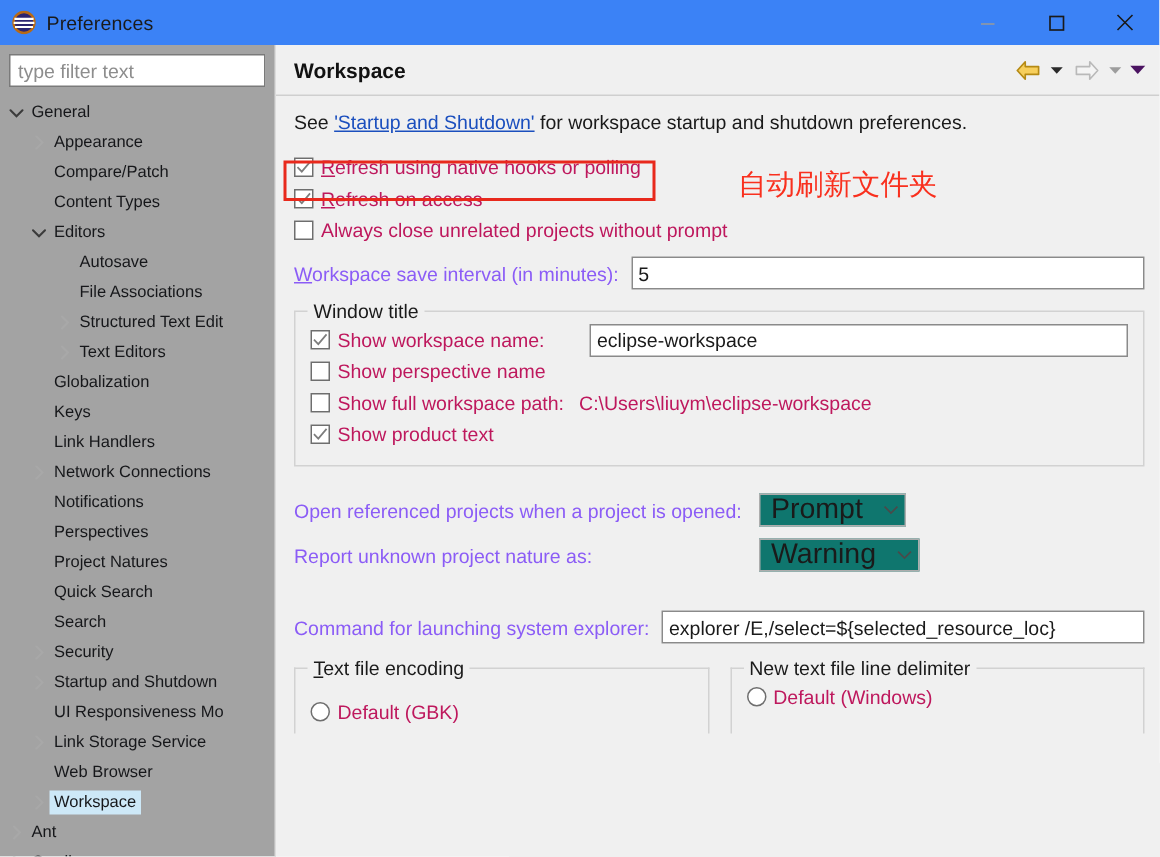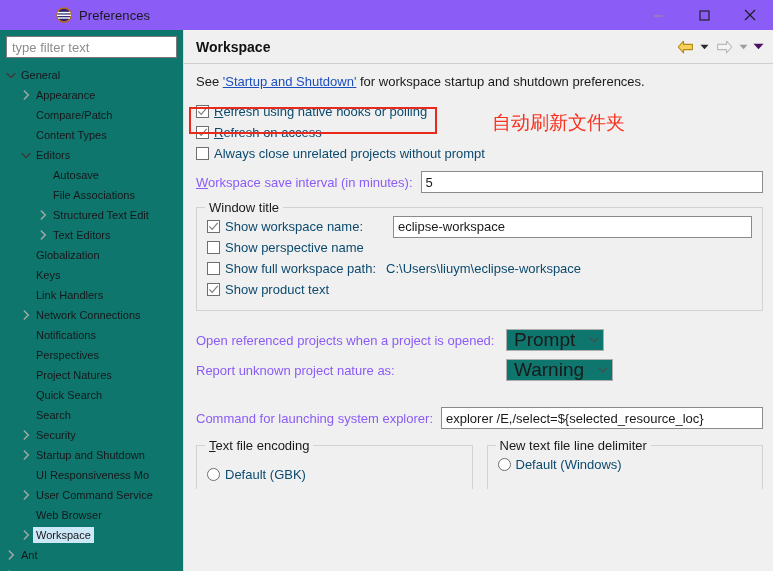--- a/index.html
+++ b/index.html
@@ -19,25 +19,24 @@
     height: 571px;
     background: #f0f0f0;
     display: flex;
     flex-direction: column;
   }
 
   
   .titlebar {
     height: 30px;
     flex: 0 0 30px;
-    background: #8b5cf6;
-    display: flex;
-    align-items: center;
-    position: relative;
-    padding-left: 48px;
+    background: #3b82f6;
+    display: flex;
+    align-items: center;
+    position: relative;
   }
   .title-left {
     display: flex;
     align-items: center;
     padding-left: 8px;
     gap: 7px;
   }
   .app-icon {
     width: 16px; height: 16px;
     position: relative;
@@ -67,21 +66,21 @@
     flex: 1 1 auto;
     display: flex;
     min-height: 0;
     background: #f0f0f0;
   }
 
   
   .left {
     width: 184px;
     flex: 0 0 184px;
-    background: #0f766e;
+    background: #a3a3a3;
     display: flex;
     flex-direction: column;
     padding: 4px 0 0 0;
     position: relative;
     border-right: 1px solid #dcdcdc;
   }
   .filter-wrap { padding: 2px 6px 6px 6px; }
   .filter-input {
     width: 100%;
     height: 22px;
@@ -203,21 +202,21 @@
     width: 13px; height: 13px;
     flex: 0 0 13px;
     border: 1px solid #6e6e6e;
     background: #fff;
     margin-right: 5px;
     display: flex;
     align-items: center;
     justify-content: center;
   }
   .cbox svg { display: block; }
-  .chk-label { font-size: 13px; color: #0c4a6e; }
+  .chk-label { font-size: 13px; color: #be185d; }
   .u { text-decoration: underline; }
 
   .field-row {
     display: flex;
     align-items: center;
     height: 26px;
     margin-top: 5px;
     white-space: nowrap;
   }
   .field-label { font-size: 13px; color: #8b5cf6; }
@@ -464,21 +463,21 @@
           <div class="tree-item lvl1">
             <span class="twisty"></span>
             <span class="tree-label">UI Responsiveness Mo</span>
           </div>
           <div class="tree-item lvl1">
             <span class="twisty">
               <svg width="7" height="10" viewBox="0 0 7 10">
                 <path d="M1.3 1 L5.3 5 L1.3 9" stroke="#a8a8a8" stroke-width="1.4" fill="none" stroke-linecap="round"></path>
               </svg>
             </span>
-            <span class="tree-label">User Command Service</span>
+            <span class="tree-label">Link Storage Service</span>
           </div>
           <div class="tree-item lvl1">
             <span class="twisty"></span>
             <span class="tree-label">Web Browser</span>
           </div>
           <div class="tree-item lvl1 selected">
             <span class="twisty">
               <svg width="7" height="10" viewBox="0 0 7 10">
                 <path d="M1.3 1 L5.3 5 L1.3 9" stroke="#a8a8a8" stroke-width="1.4" fill="none" stroke-linecap="round"></path>
               </svg>

